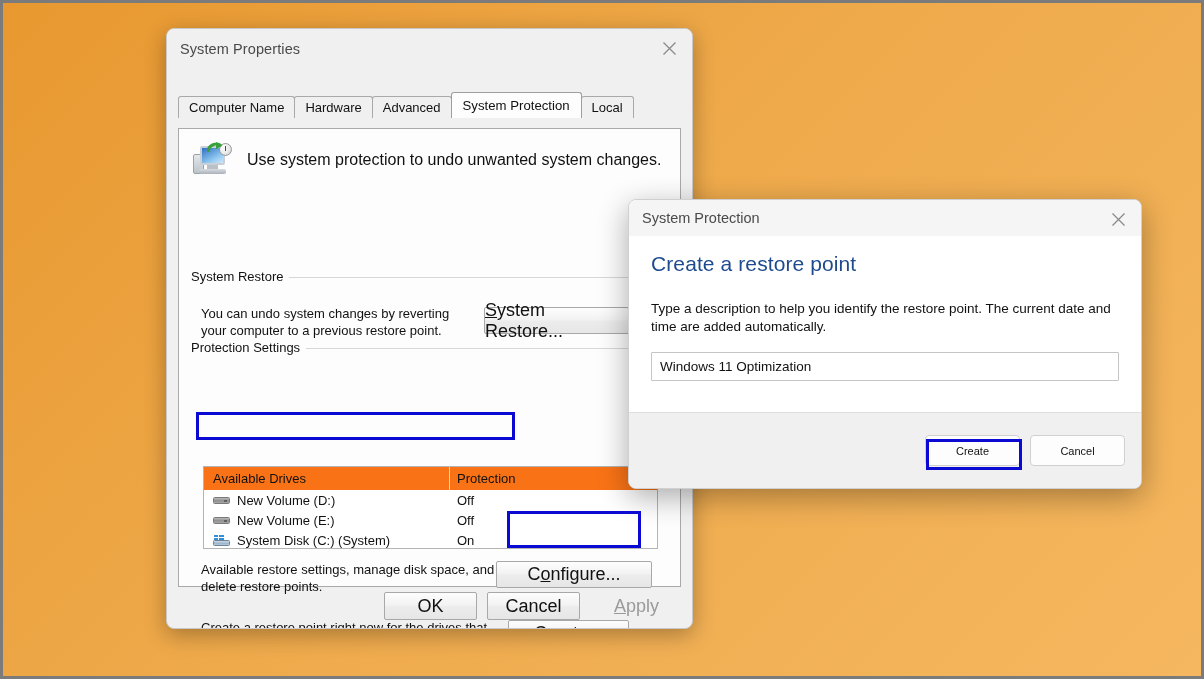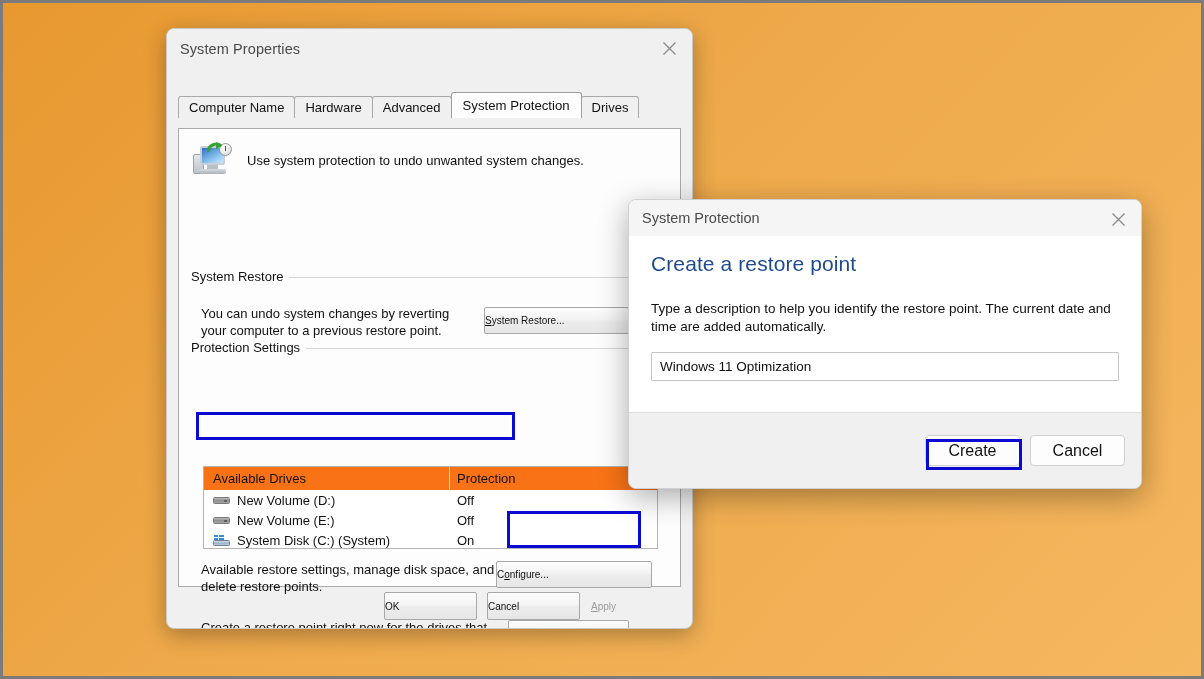--- a/index.html
+++ b/index.html
@@ -100,21 +100,21 @@
   }
 
   
   #sp-header {
     display: flex;
     align-items: center;
     padding: 13px 0 0 14px;
     gap: 14px;
   }
   #sp-header-text {
-    font-size: 13px;
+    font-size: 16px;
     color: #111;
   }
 
   
   .groupbox { position: absolute; left: 12px; width: 479px; }
   .group-legend {
     position: absolute;
     top: -8px; left: 0;
     background: #fdfdfd;
     padding-right: 6px;
@@ -135,23 +135,23 @@
     font-size: 13px;
     color: #111;
     line-height: 17px;
   }
 
   
   .btn {
     background: linear-gradient(#fdfdfd, #f2f2f2 48%, #ececec 52%, #e6e6e6);
     border: 1px solid #a8a8a8;
     border-radius: 2px;
-    font-size: 10px;
-    color: #111;
-    display: flex; align-items: center; 
+    font-size: 18px;
+    color: #111;
+    display: flex; align-items: center; justify-content: center;
     cursor: default;
     font-family: "Liberation Sans", sans-serif;
   }
   .btn.disabled { color: #9a9a9a; }
   .acc { text-decoration: underline; }
 
   
   #driveslist {
     position: absolute;
     left: 12px; top: 118px;
@@ -309,21 +309,21 @@
     display: flex;
     align-items: center;
     justify-content: flex-end;
     gap: 10px;
     padding-right: 16px;
   }
   .btn-modern {
     background: #fdfdfd;
     border: 1px solid #d0d0d0;
     border-radius: 4px;
-    font-size: 16px;
+    font-size: 11px;
     color: #111;
     height: 31px;
     width: 95px;
     display:flex; align-items:center; justify-content:center;
     cursor: default;
     font-family: "Liberation Sans", sans-serif;
   }
 
   
   .hl {
@@ -347,21 +347,21 @@
           <path d="M1.5 1.5 L13.5 13.5 M13.5 1.5 L1.5 13.5" stroke="#8a8a8a" stroke-width="1.3" fill="none"></path>
         </svg>
       </div>
     </div>
 
     <div id="tabstrip">
       <div class="tab">Computer Name</div>
       <div class="tab">Hardware</div>
       <div class="tab">Advanced</div>
       <div class="tab active">System Protection</div>
-      <div class="tab">Drives</div>
+      <div class="tab">Local</div>
     </div>
 
     <div id="tabpage">
 
       <div id="sp-header">
         <div class="mon">
           <div class="tower"></div>
           <div class="screen"></div>
           <div class="stand"></div>
           <div class="base"></div>

